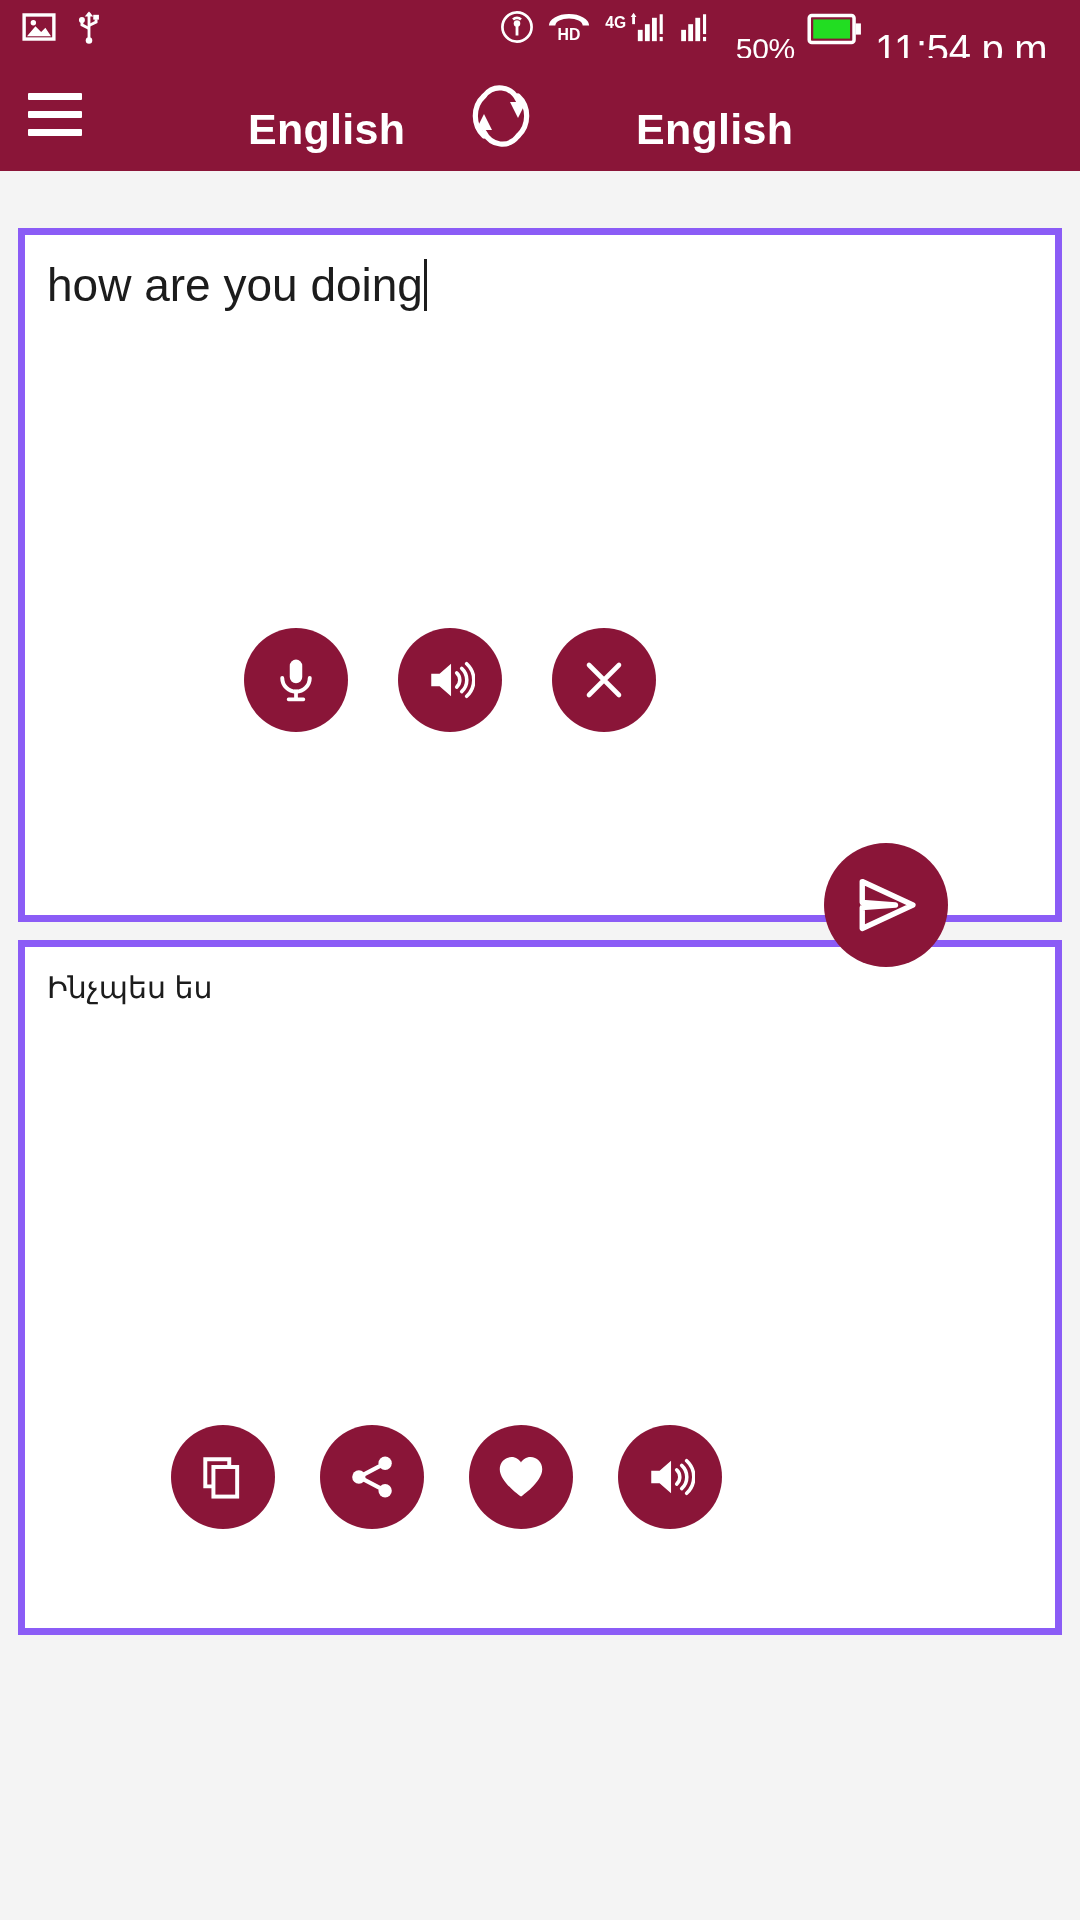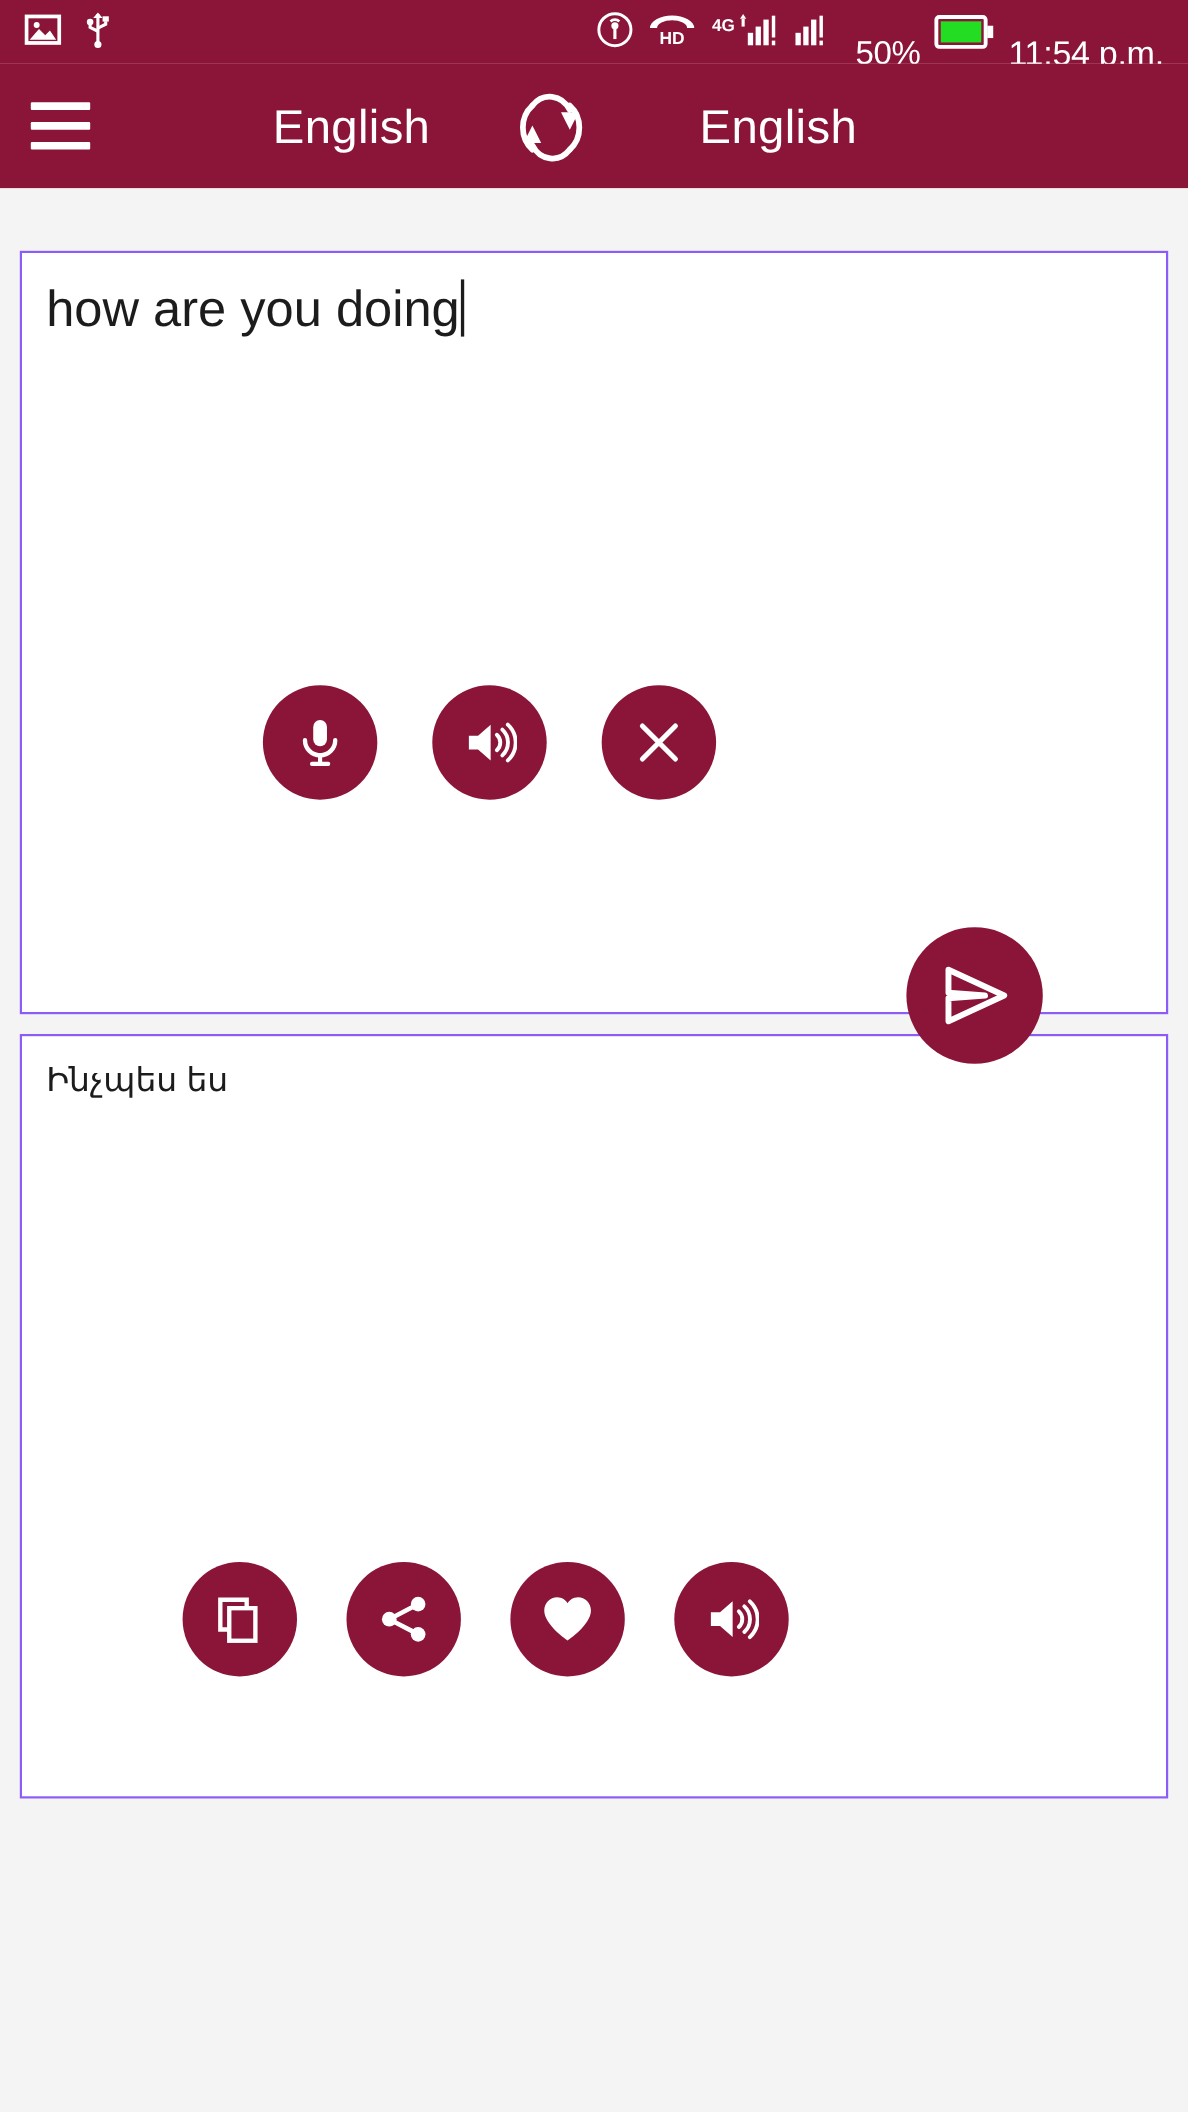--- a/index.html
+++ b/index.html
@@ -37,21 +37,21 @@
   }
   .sb-icon { display: block; }
   .sb-text {
     color: #ffffff;
     font-size: 30px;
     font-weight: 400;
     letter-spacing: -0.3px;
     white-space: nowrap;
     margin-top: 40px;
   }
-  .sb-time { font-size: 31px; }
+  .sb-time { font-size: 40px; }
   .battery-wrap { display: flex; align-items: center; }
 
   
   .header {
     position: absolute;
     top: 58px; left: 0;
     width: 1080px;
     height: 113px;
     background: #8a1538;
     display: flex;
@@ -69,43 +69,44 @@
   }
   .menu-bar {
     width: 54px;
     height: 7px;
     background: #ffffff;
     border-radius: 1px;
   }
   .lang-btn {
     color: #ffffff;
     font-size: 43px;
-    font-weight: normal;
+    font-weight: bold;
     letter-spacing: 0.3px;
     cursor: pointer;
     white-space: nowrap;
+    margin-top: 13px;
   }
   .lang-left  { position: absolute; left: 248px; top: 34px; }
   .lang-right { position: absolute; left: 636px; top: 34px; }
   .swap-btn {
     position: absolute;
     left: 455px;
     top: 20px;
     width: 92px;
     height: 76px;
     cursor: pointer;
   }
 
   
   .panel {
     position: absolute;
     left: 18px;
     width: 1044px;
     background: #ffffff;
-    border: 2px solid #8b5cf6;
+    border: 7px solid #8b5cf6;
   }
   .panel-source { top: 228px; height: 694px; }
   .panel-target { top: 940px; height: 695px; }
 
   .field-text {
     position: absolute;
     left: 22px;
     top: 22px;
     right: 22px;
     font-size: 46px;

